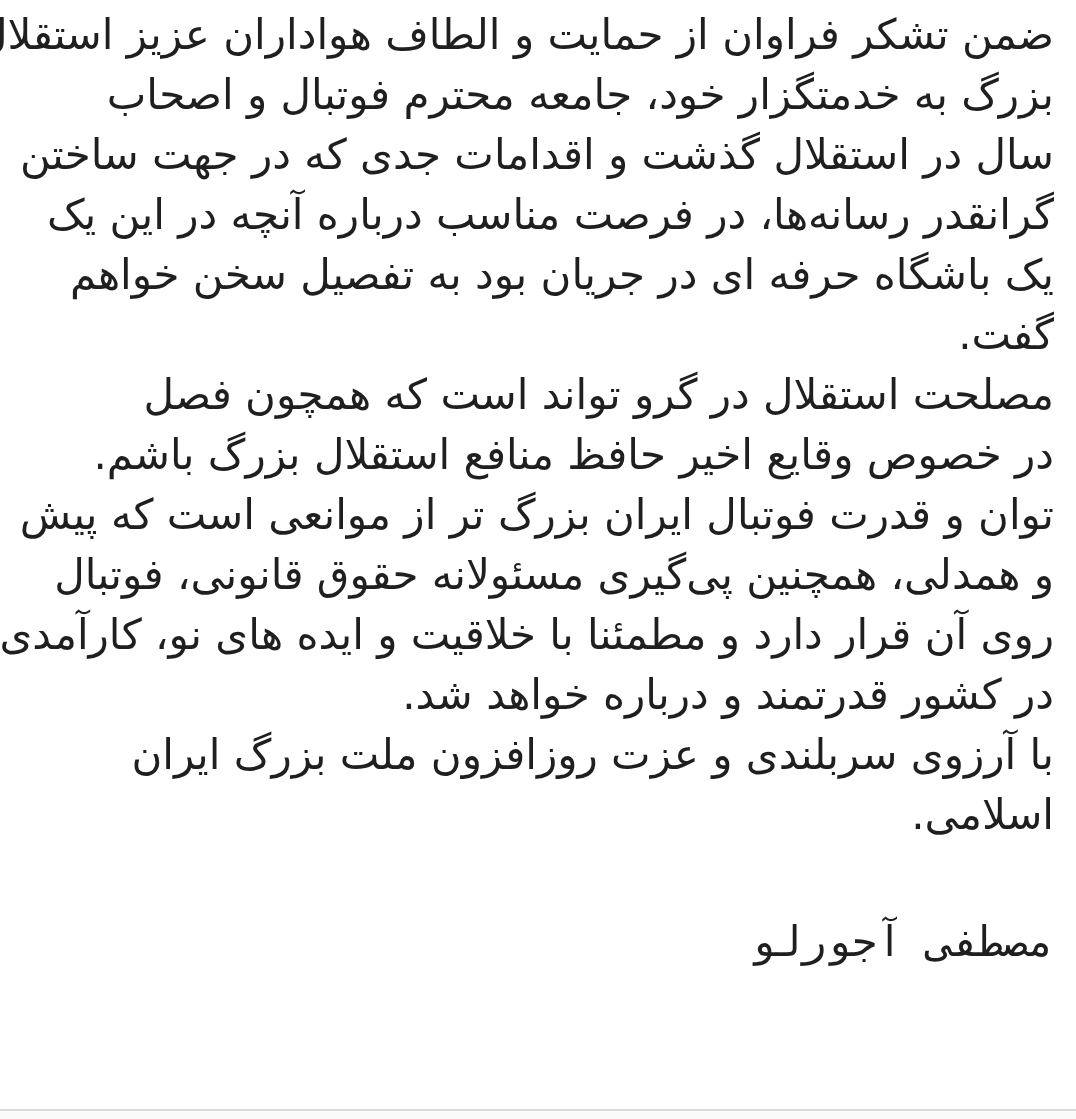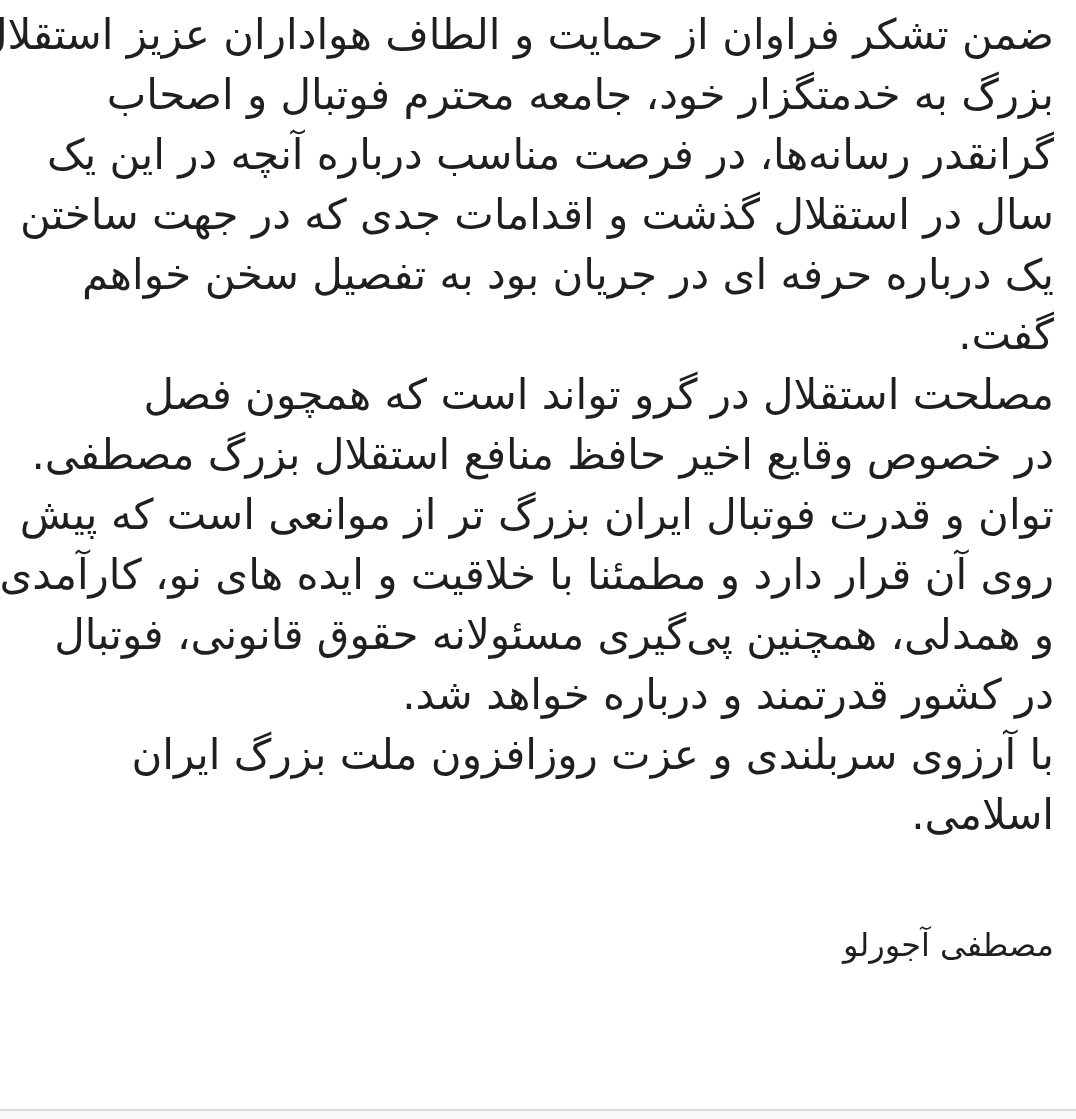--- a/index.html
+++ b/index.html
@@ -28,53 +28,54 @@
       line-height: 60px;
       height: 60px;
       white-space: nowrap;
       font-weight: 400;
       letter-spacing: 0;
     }
     .spacer {
       height: 70px;
     }
     .signature-line {
-      font-size: 32px;
+      font-size: 42px;
       line-height: 60px;
       height: 60px;
       white-space: nowrap;
       font-weight: 400;
+      font-family: Liberation Mono, monospace;
     }
     .footer-strip {
       position: absolute;
       left: 0;
       bottom: 0;
       width: 1076px;
       height: 8px;
       background: #fafafa;
       border-top: 2px solid #d9d9d9;
       box-sizing: content-box;
     }
   </style>
 </head>
 <body>
 
 <div class="page">
   <div class="message-body">
     <div class="text-line">ضمن تشکر فراوان از حمایت و الطاف هواداران عزیز استقلال</div>
     <div class="text-line">بزرگ به خدمتگزار خود، جامعه محترم فوتبال و اصحاب</div>
+    <div class="text-line">سال در استقلال گذشت و اقدامات جدی که در جهت ساختن</div>
     <div class="text-line">گرانقدر رسانه‌ها، در فرصت مناسب درباره آنچه در این یک</div>
-    <div class="text-line">سال در استقلال گذشت و اقدامات جدی که در جهت ساختن</div>
-    <div class="text-line">یک درباره حرفه ای در جریان بود به تفصیل سخن خواهم</div>
+    <div class="text-line">یک باشگاه حرفه ای در جریان بود به تفصیل سخن خواهم</div>
     <div class="text-line">گفت.</div>
     <div class="text-line">مصلحت استقلال در گرو تواند است که همچون فصل</div>
-    <div class="text-line">در خصوص وقایع اخیر حافظ منافع استقلال بزرگ مصطفی.</div>
+    <div class="text-line">در خصوص وقایع اخیر حافظ منافع استقلال بزرگ باشم.</div>
     <div class="text-line">توان و قدرت فوتبال ایران بزرگ تر از موانعی است که پیش</div>
+    <div class="text-line">و همدلی، همچنین پی‌گیری مسئولانه حقوق قانونی، فوتبال</div>
     <div class="text-line">روی آن قرار دارد و مطمئنا با خلاقیت و ایده های نو، کارآمدی</div>
-    <div class="text-line">و همدلی، همچنین پی‌گیری مسئولانه حقوق قانونی، فوتبال</div>
     <div class="text-line">در کشور قدرتمند و درباره خواهد شد.</div>
     <div class="text-line">با آرزوی سربلندی و عزت روزافزون ملت بزرگ ایران</div>
     <div class="text-line">اسلامی.</div>
     <div class="spacer"></div>
     <div class="signature-line">مصطفی آجورلو</div>
   </div>
   <div class="footer-strip"></div>
 </div>
 
 </body></html>

